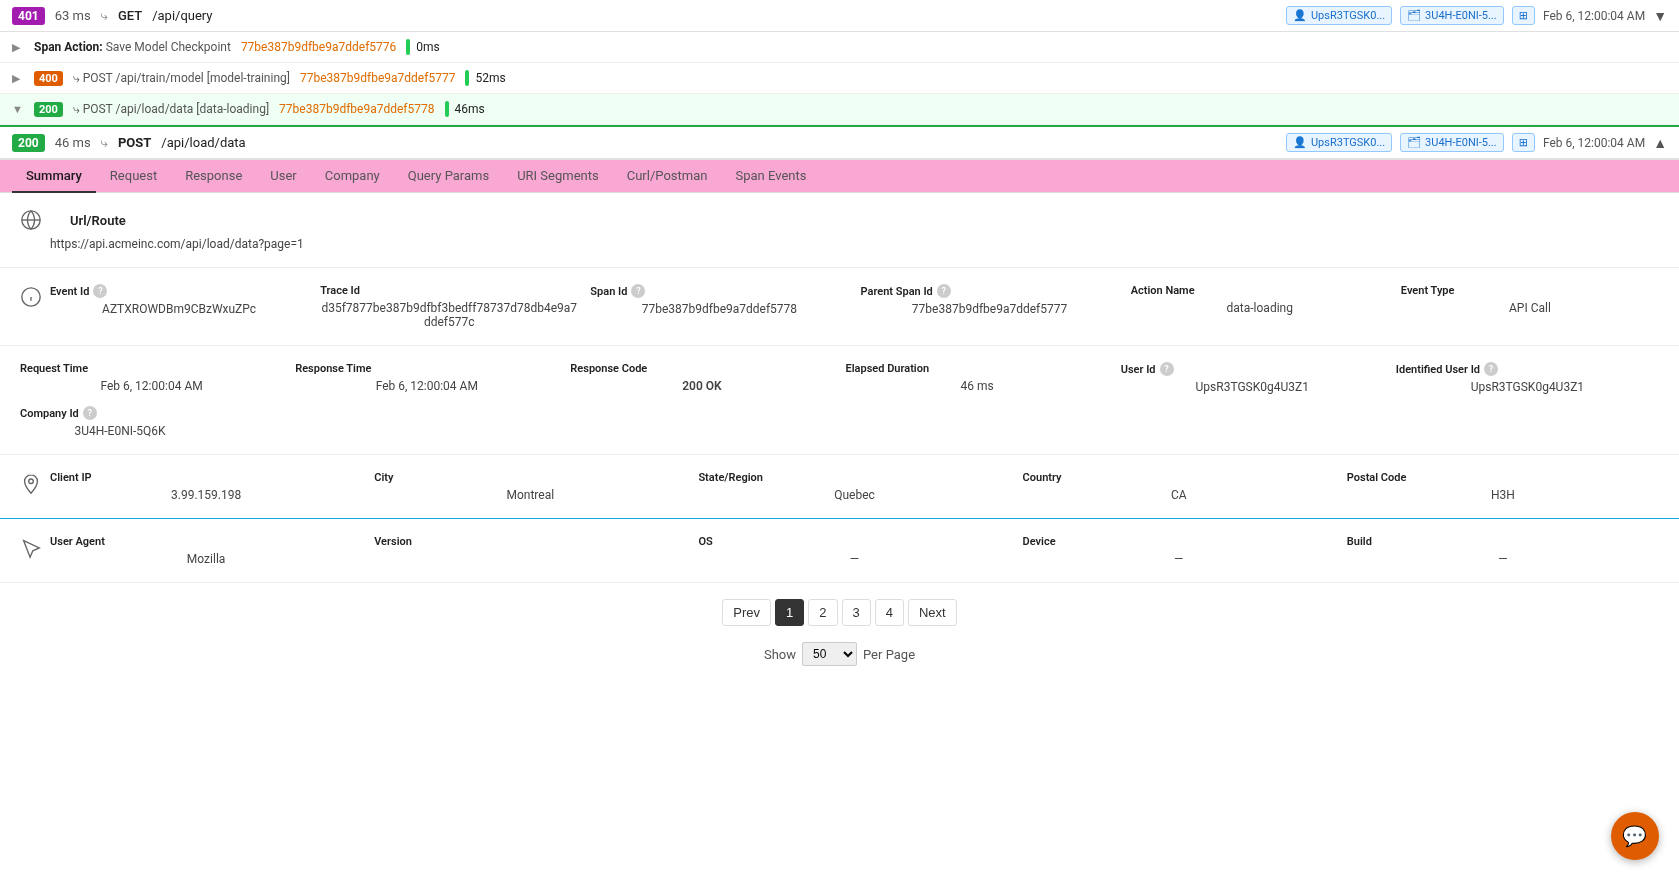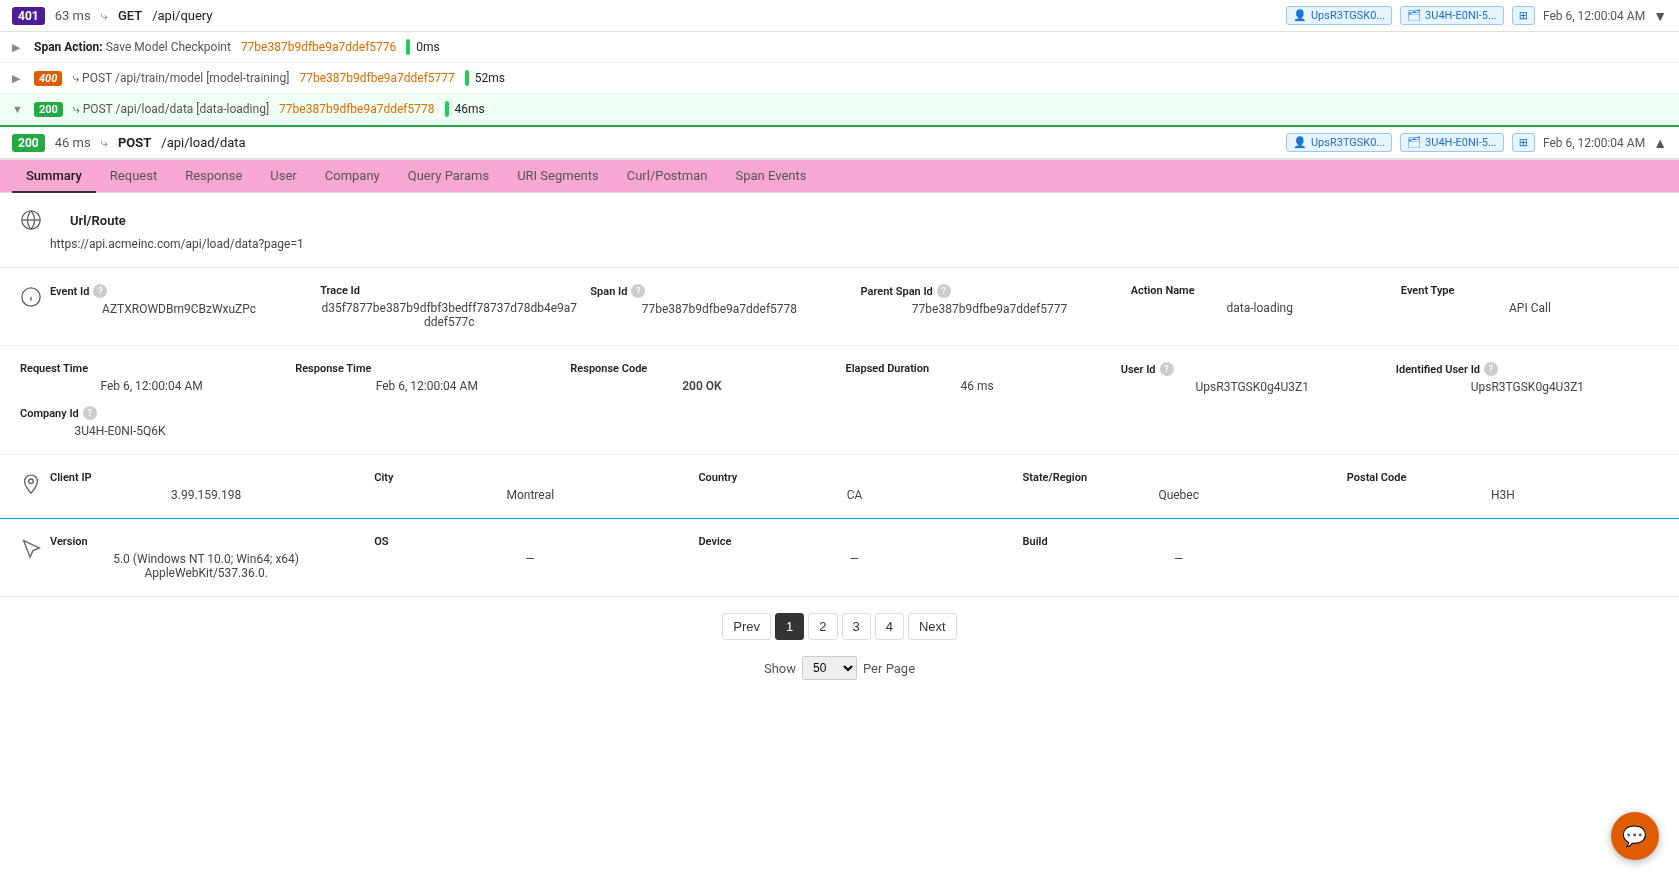--- a/index.html
+++ b/index.html
@@ -1,35 +1,35 @@
 <!DOCTYPE html>
 <html><head>
   <meta charset="utf-8">
   <style>
     * { box-sizing: border-box; margin: 0; padding: 0; }
     body { font-family: -apple-system, BlinkMacSystemFont, 'Segoe UI', Roboto, sans-serif; font-size: 13px; background: #fff; color: #222; }
 
     .top-bar { display: flex; align-items: center; padding: 6px 12px; border-bottom: 1px solid #e0e0e0; background: #fff; gap: 10px; }
     .status-badge { padding: 2px 6px; border-radius: 3px; font-weight: 700; font-size: 12px; color: #fff; }
-    .status-401 { background: #4c1d95; }
+    .status-401 { background: #a21caf; }
     .status-ms { color: #555; font-size: 13px; }
     .top-bar-right { margin-left: auto; display: flex; align-items: center; gap: 8px; }
     .badge-user { background: #e8f4ff; border: 1px solid #90c8ff; border-radius: 3px; padding: 2px 6px; font-size: 11px; color: #1a6fcc; display: flex; align-items: center; gap: 4px; }
     .badge-company { background: #e8f4ff; border: 1px solid #90c8ff; border-radius: 3px; padding: 2px 6px; font-size: 11px; color: #1a6fcc; display: flex; align-items: center; gap: 4px; }
     .badge-trace { background: #e8f4ff; border: 1px solid #90c8ff; border-radius: 3px; padding: 2px 6px; font-size: 11px; color: #1a6fcc; display: flex; align-items: center; gap: 4px; }
     .timestamp { font-size: 12px; color: #555; }
     .chevron-btn { background: none; border: none; cursor: pointer; color: #555; font-size: 14px; }
 
     .span-row { display: flex; align-items: center; padding: 7px 12px; border-bottom: 1px solid #f0f0f0; gap: 10px; cursor: pointer; }
     .span-toggle { color: #888; font-size: 11px; width: 12px; }
     .span-label { font-size: 12px; color: #555; text-align: center; }
     .span-label strong { color: #222; }
     .span-trace-id { color: #e06c00; font-size: 12px; }
     .span-duration { display: flex; align-items: center; gap: 6px; font-size: 12px; }
-    .status-400 { background: #e05c00; font-style: italic; }
+    .status-400 { background: #e05c00; }
     .status-200 { background: #22aa44; }
 
     .active-request-bar { display: flex; align-items: center; padding: 6px 12px; border-bottom: 2px solid #e0e0e0; background: #fff; gap: 10px; }
     .active-request-bar .top-bar-right { margin-left: auto; display: flex; align-items: center; gap: 8px; }
 
     .tabs { display: flex; border-bottom: 1px solid #ddd; padding: 0 12px; background: #f9a8d4; }
     .tab { padding: 8px 14px; font-size: 13px; color: #555; cursor: pointer; border-bottom: 2px solid transparent; margin-bottom: -1px; }
     .tab.active { color: #1a1a1a; border-bottom: 2px solid #333; font-weight: 500; }
 
     .detail-section { padding: 16px 20px; border-bottom: 1px solid #eee; }
@@ -279,49 +279,54 @@
       <div class="field-value">3.99.159.198</div>
     </div>
     <div class="field">
       <div class="field-label">
           <span>City</span>
         </div>
       <div class="field-value">Montreal</div>
     </div>
     <div class="field">
       <div class="field-label">
+          <span>State/Region</span>
+        </div>
+      <div class="field-value">Quebec</div>
+    </div>
+    <div class="field">
+      <div class="field-label">
           <span>Country</span>
         </div>
       <div class="field-value">CA</div>
-    </div>
-    <div class="field">
-      <div class="field-label">
-          <span>State/Region</span>
-        </div>
-      <div class="field-value">Quebec</div>
     </div>
     <div class="field">
       <div class="field-label">
           <span>Postal Code</span>
         </div>
       <div class="field-value">H3H</div>
     </div>
   </div>
 </div>
 
 <div class="useragent-section">
   <svg class="useragent-icon" viewBox="0 0 24 24" fill="none" stroke="#666" stroke-width="1.5">
     <path d="M4 4l7 18 3-7 7-3L4 4z"></path>
   </svg>
   <div style="display:grid; grid-template-columns: repeat(5, 1fr); gap: 16px 12px; flex:1;">
     <div class="field">
       <div class="field-label">
+          <span>User Agent</span>
+        </div>
+      <div class="field-value">Mozilla</div>
+    </div>
+    <div class="field">
+      <div class="field-label">
           <span>Version</span>
         </div>
-      <div class="field-value" style="word-break:break-word;">5.0 (Windows NT 10.0; Win64; x64) AppleWebKit/537.36.0.</div>
     </div>
     <div class="field">
       <div class="field-label">
           <span>OS</span>
         </div>
       <div class="field-value">—</div>
     </div>
     <div class="field">
       <div class="field-label">
           <span>Device</span>

